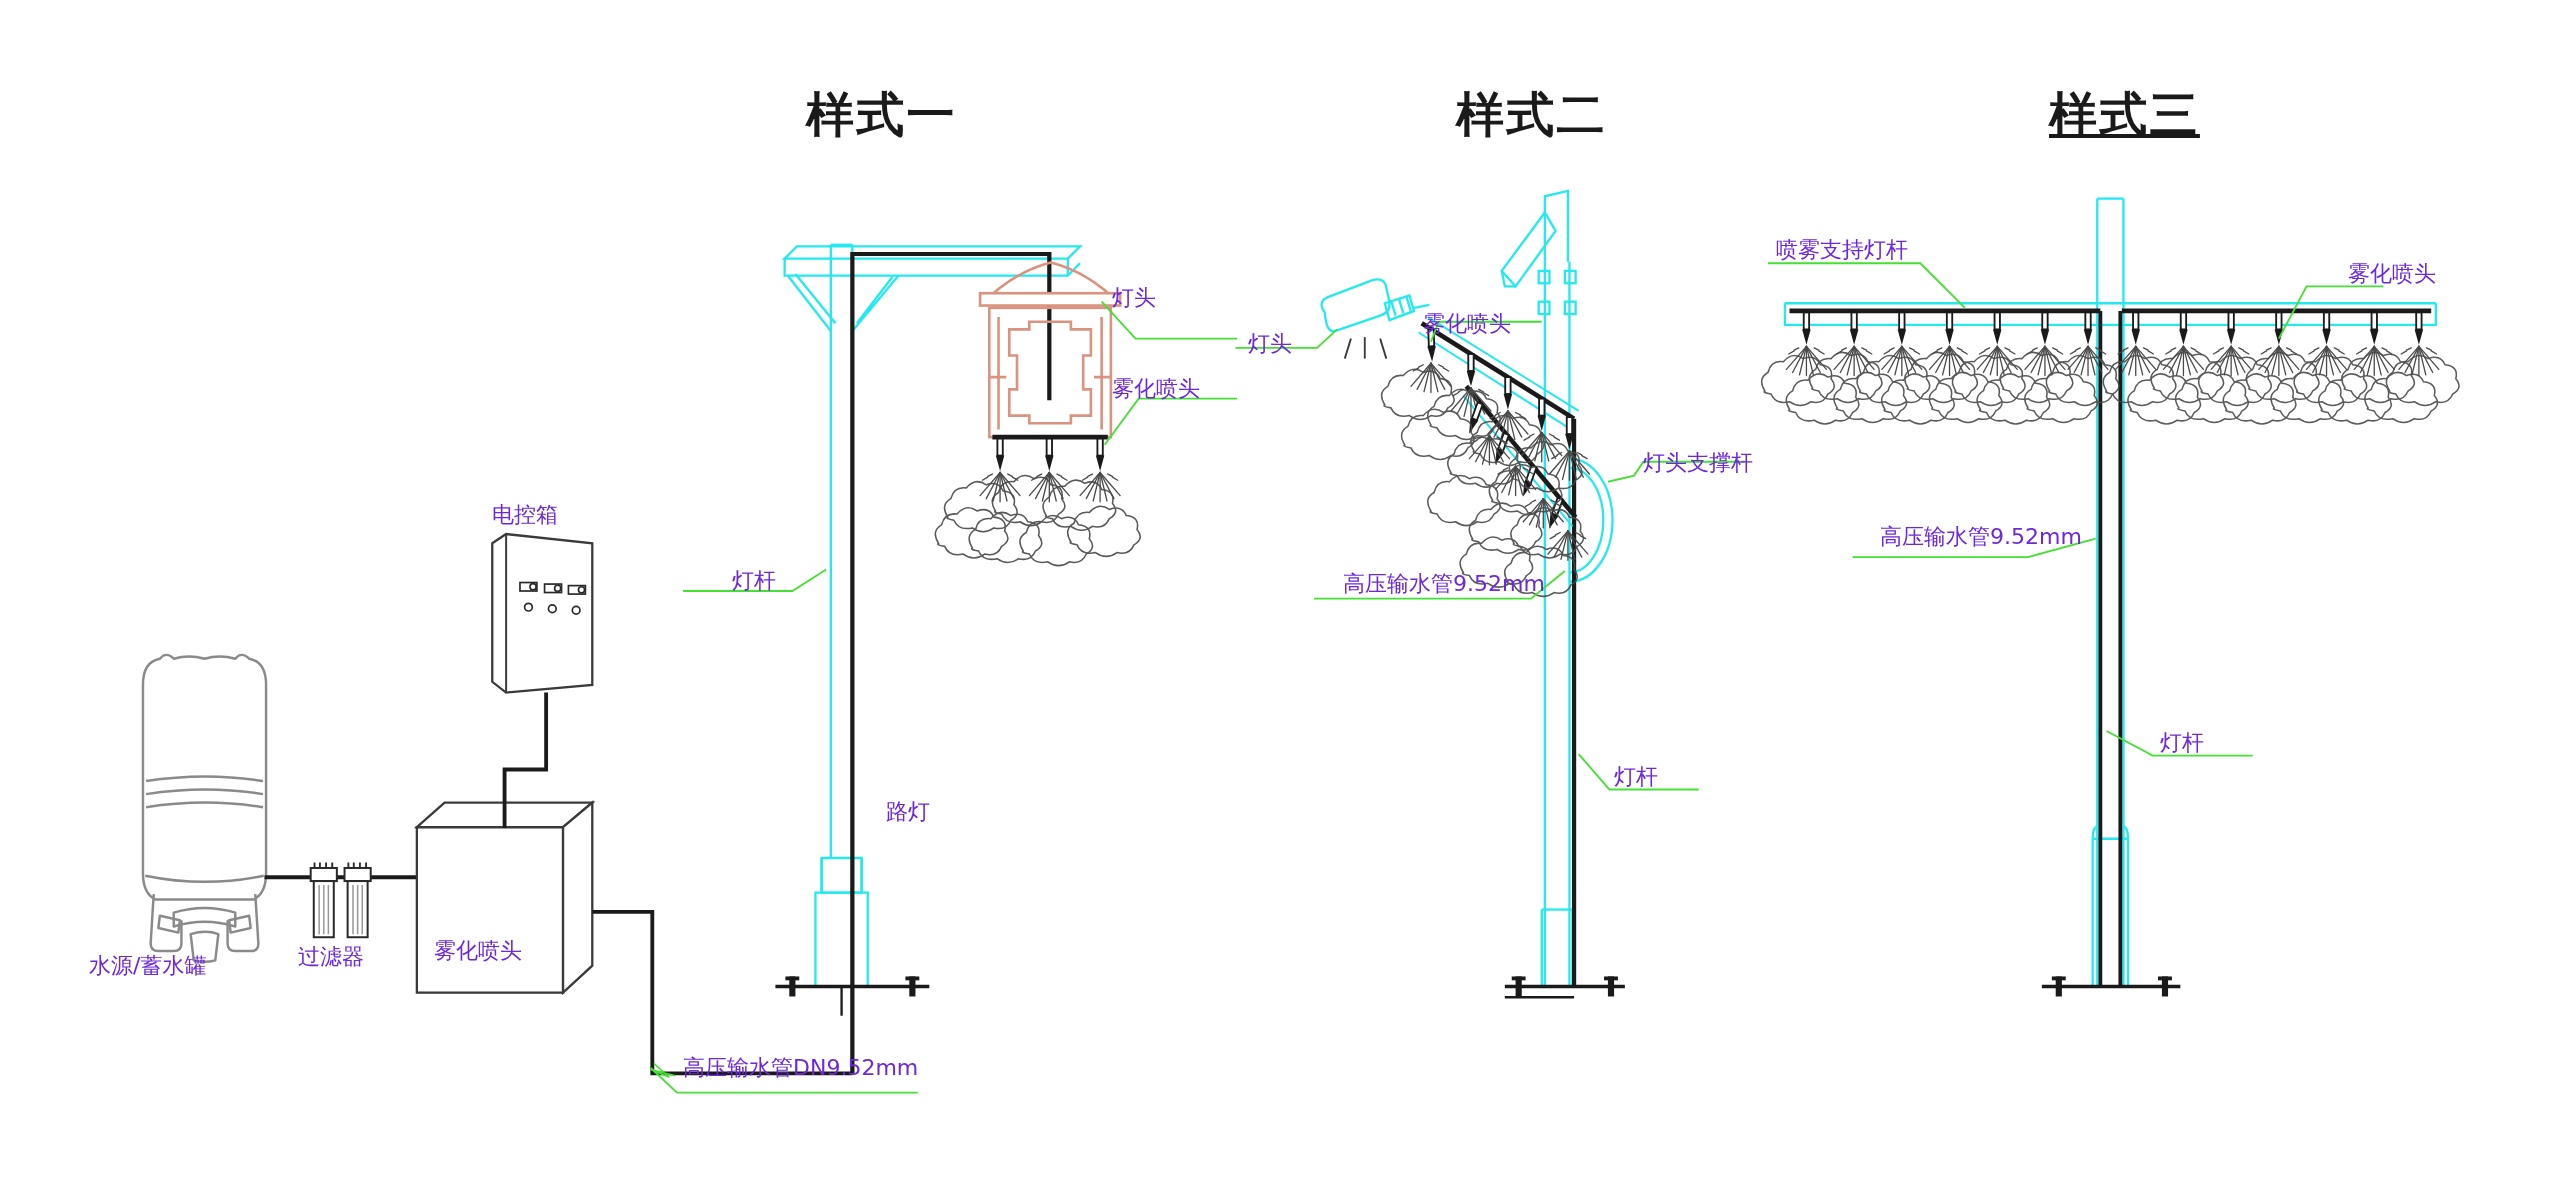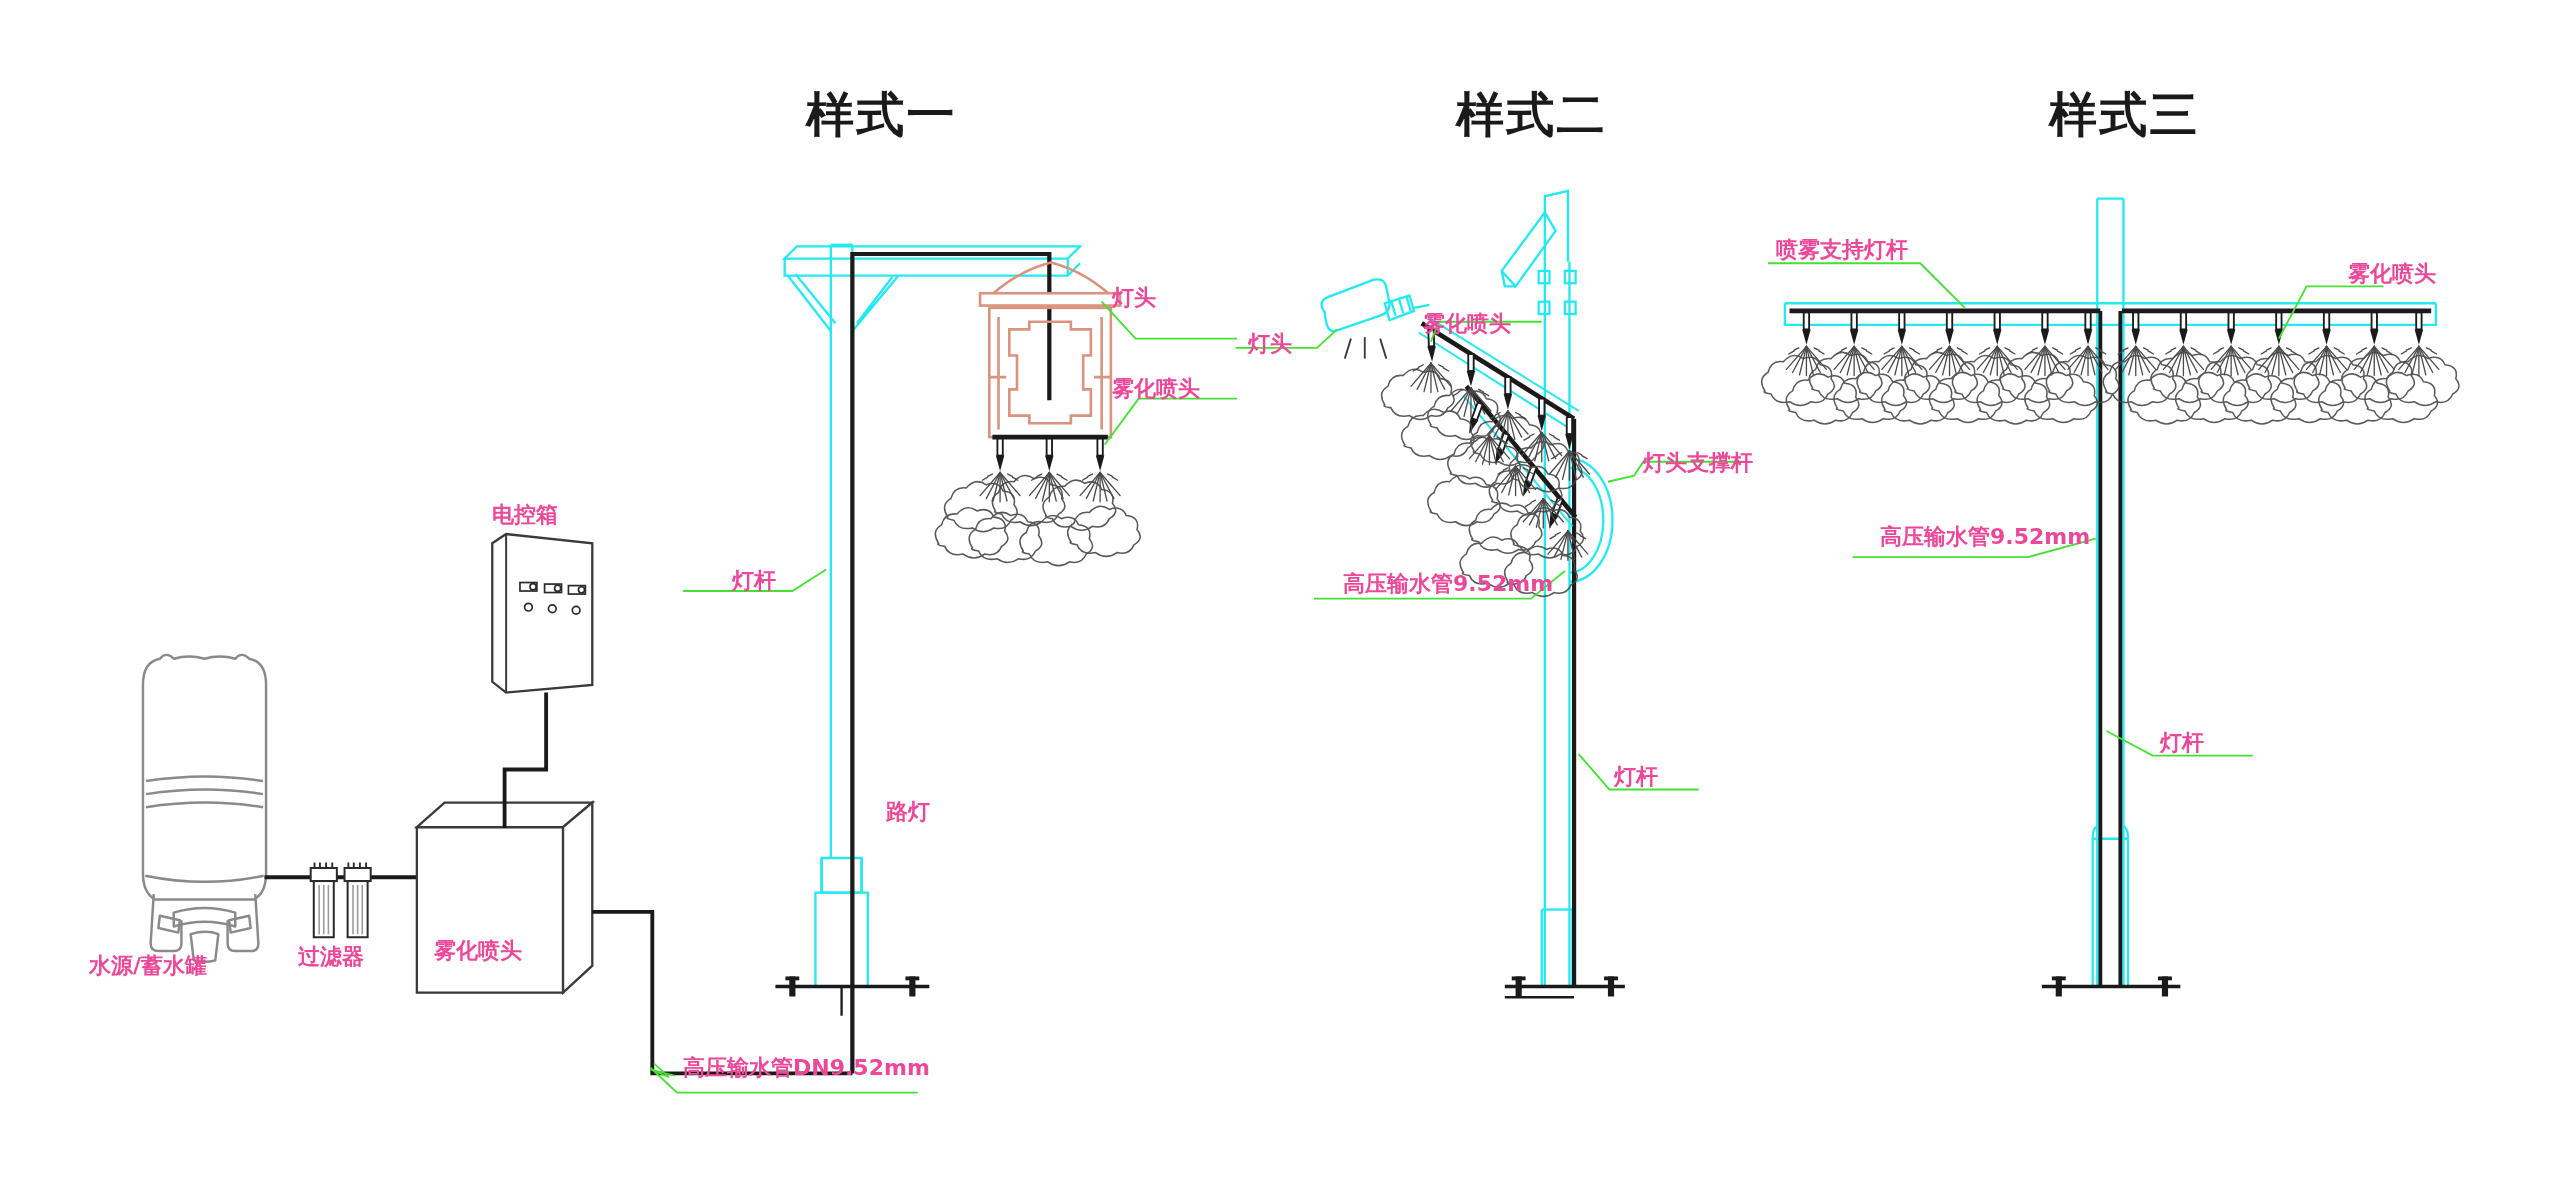--- a/index.html
+++ b/index.html
@@ -2,31 +2,31 @@
 <html style="font-size:12.3px"><head>
 <meta charset="utf-8">
 <style>
   html,body{margin:0;padding:0;background:#fff;}
   body{width:2576px;height:1202px;position:relative;overflow:hidden;
        font-family:"Liberation Sans","DejaVu Sans",sans-serif;}
   #stage{position:absolute;left:0;top:0;width:2576px;height:1202px;margin-left:6px;}
   svg.layer{position:absolute;left:0;top:0;width:2576px;height:1202px;overflow:visible;}
   .ttl{position:absolute;font-size:48px;font-weight:bold;color:#1a1a1a;
        letter-spacing:2.3px;white-space:nowrap;font-family:"DejaVu Sans",sans-serif;}
-  .lbl{position:absolute;font-size:22px;font-weight:bold;color:#ec4899;white-space:nowrap;
+  .lbl{position:absolute;font-size:22px;font-weight:normal;color:#6d28d9;white-space:nowrap;
        font-family:"DejaVu Sans",sans-serif;}
 </style>
 </head>
 <body>
 
 <div id="stage">
 
   <div class="ttl" style="left:800px;top:83px;">样式一</div>
   <div class="ttl" style="left:1450px;top:83px;text-align:right;">样式二</div>
-  <div class="ttl" style="left:2043px;top:83px;">样式三</div>
+  <div class="ttl" style="left:2043px;top:83px;text-decoration:underline;">样式三</div>
 
   <svg class="layer" viewBox="0 0 3348 1562">
     <defs>
 
       <g id="nozzle-down">
         <rect x="-3.5" y="0" width="7" height="22" fill="#fff" stroke="#1a1a1a" stroke-width="2.4"></rect>
         <path d="M -5.5 22 L 5.5 22 L 0 42 Z" fill="#1a1a1a"></path>
       </g>
 
       <g id="spray-fan" stroke="#4a4a4a" stroke-width="1.7" fill="none" stroke-linecap="round">

